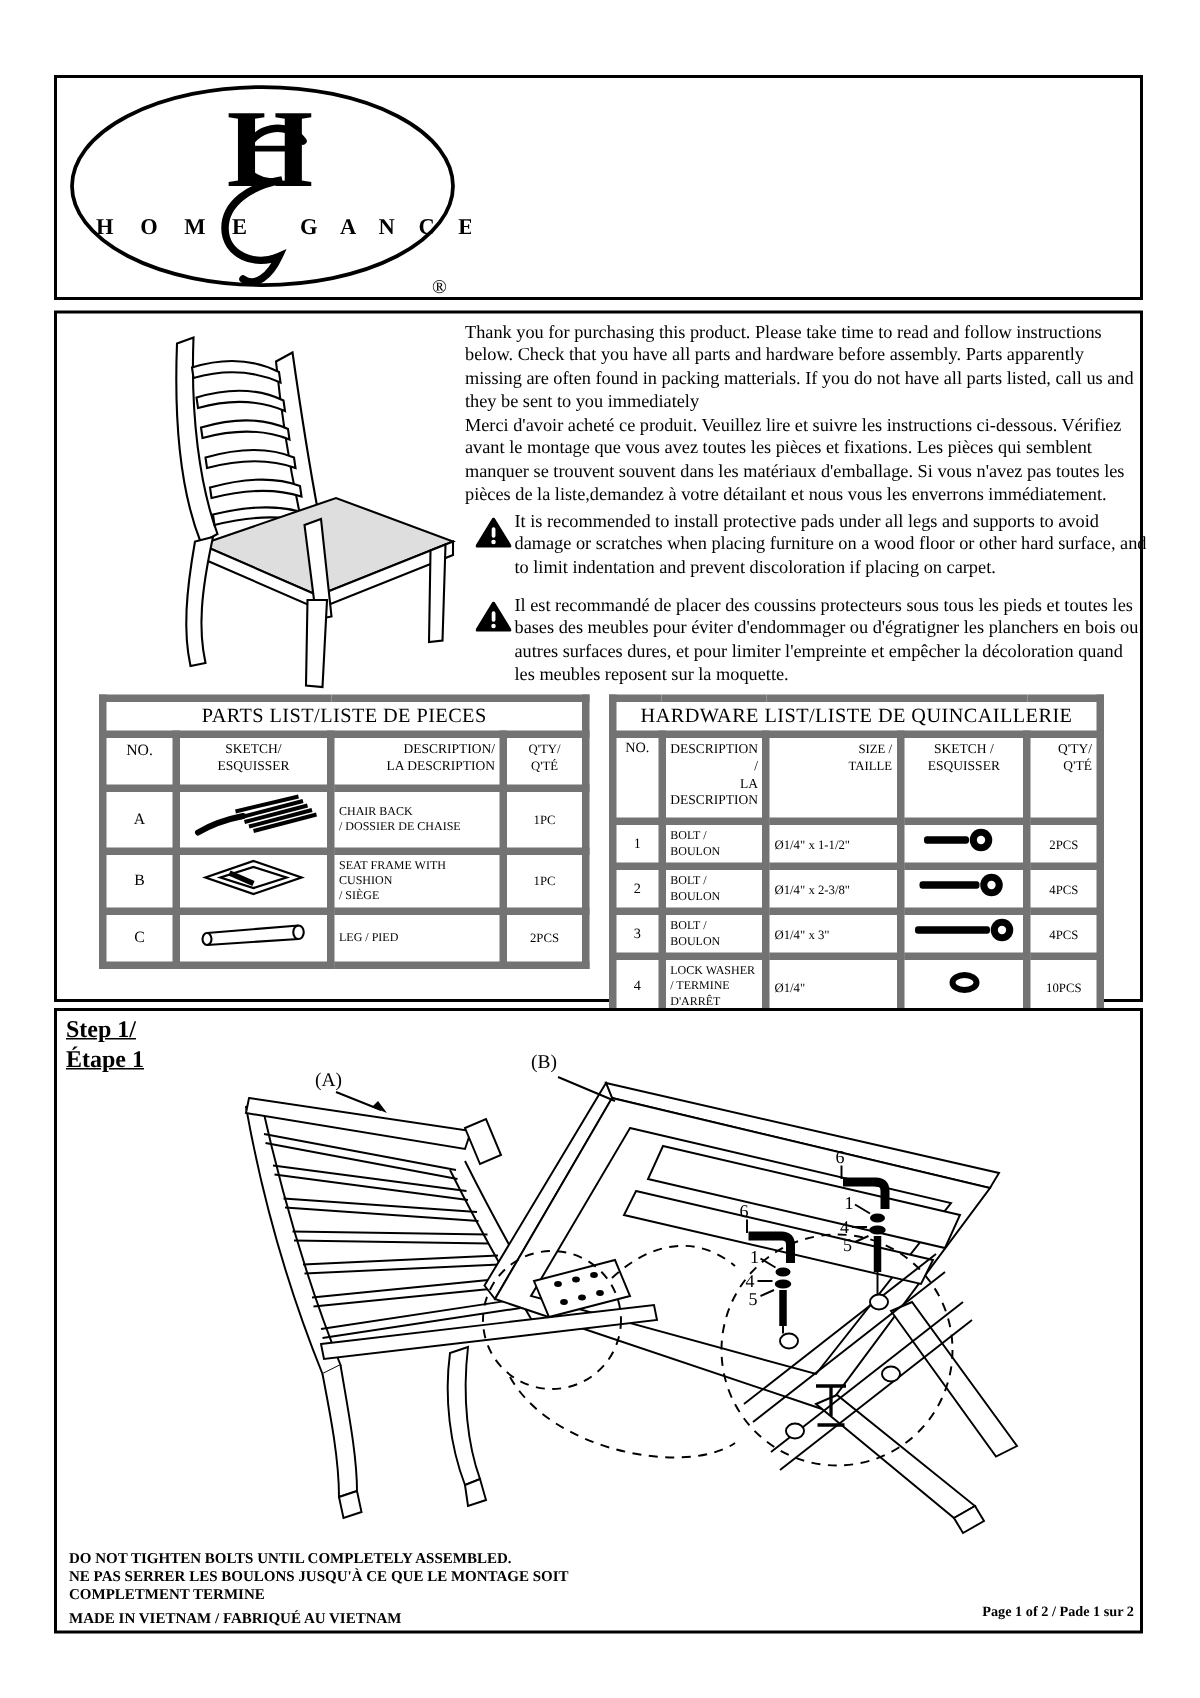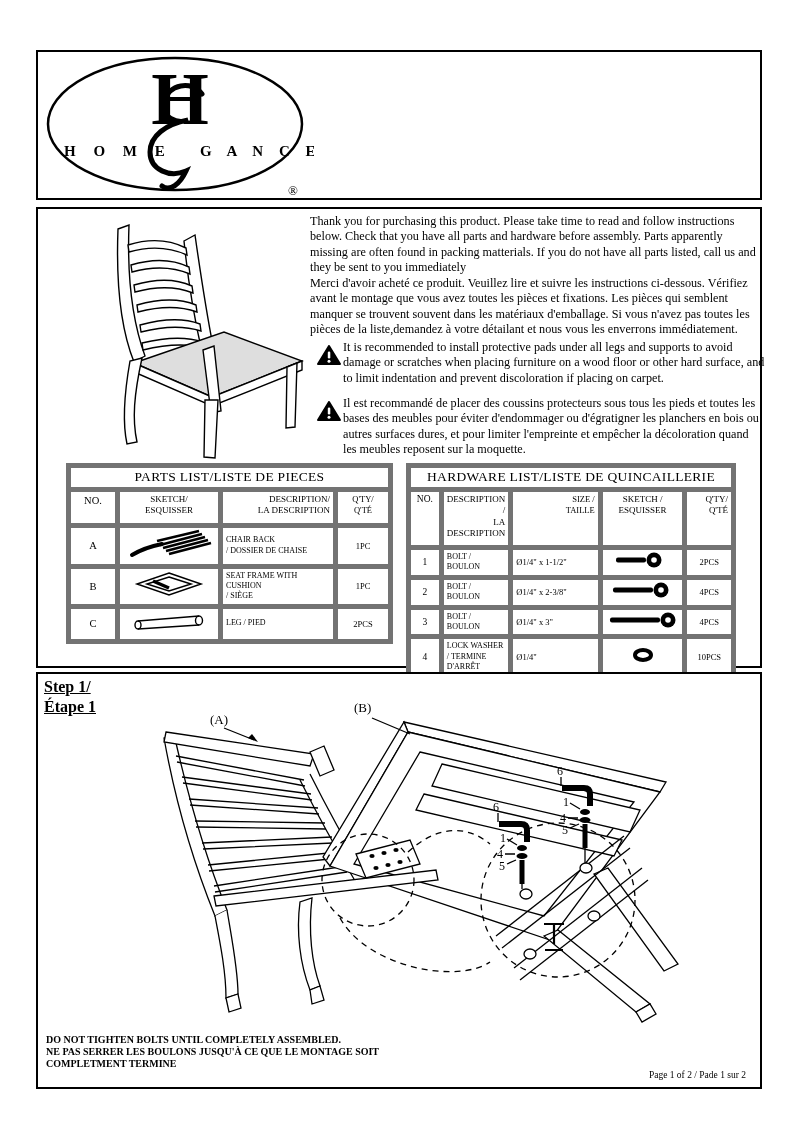--- a/index.html
+++ b/index.html
@@ -47,21 +47,21 @@
   .hw-qty{width:38px;}
   #hw-footnote{position:absolute;left:338px;top:440px;width:394px;font-size:8.8px;line-height:1.4;}
   #hw-footnote .fn2{padding-left:6px;}
 
   
   #step-title{position:absolute;left:6px;top:3px;font-size:16px;font-weight:bold;line-height:1.25;z-index:3;}
   #step-title div{text-decoration:underline;}
   #step-svg{position:absolute;left:0;top:0;z-index:1;}
   #assembly-note{position:absolute;left:8px;top:360px;font-weight:bold;font-size:10px;line-height:1.22;z-index:3;}
   #made-in{margin-top:3px;}
-  #page-num{position:absolute;right:14px;top:396px;font-size:9.5px;z-index:3;}
+  #page-num{position:absolute;right:4px;top:396px;font-size:9.5px;z-index:3;font-weight:bold;}
 
   svg text{font-family:"Liberation Serif", serif;}
 </style>
 </head>
 <body>
 
 <div class="box" id="header-box">
   <div id="logo-wrap">
     <svg width="272" height="144" viewBox="0 0 272 144">
       <ellipse cx="133" cy="70" rx="127" ry="66" fill="none" stroke="#000" stroke-width="2.5"></ellipse>
@@ -411,15 +411,16 @@
     <text x="455" y="137" font-size="12">6</text>
     <text x="462" y="168" font-size="12">1</text>
     <text x="459" y="184" font-size="12">4</text>
     <text x="461" y="196" font-size="12">5</text>
   </svg>
 
   <div id="assembly-note">
     <div>DO NOT TIGHTEN BOLTS UNTIL COMPLETELY ASSEMBLED.</div>
     <div>NE PAS SERRER LES BOULONS JUSQU'À CE QUE LE MONTAGE SOIT</div>
     <div>COMPLETMENT TERMINE</div>
+    <div id="made-in">MADE IN VIETNAM / FABRIQUÉ AU VIETNAM</div>
   </div>
   <div id="page-num">Page 1 of 2 / Pade 1 sur 2</div>
 </div>
 
 </body></html>

